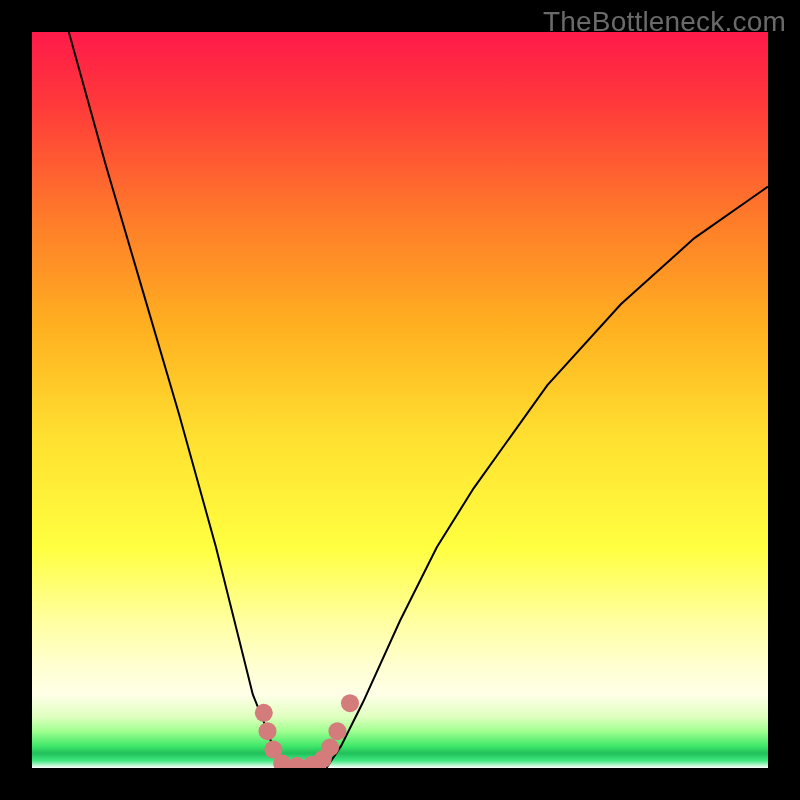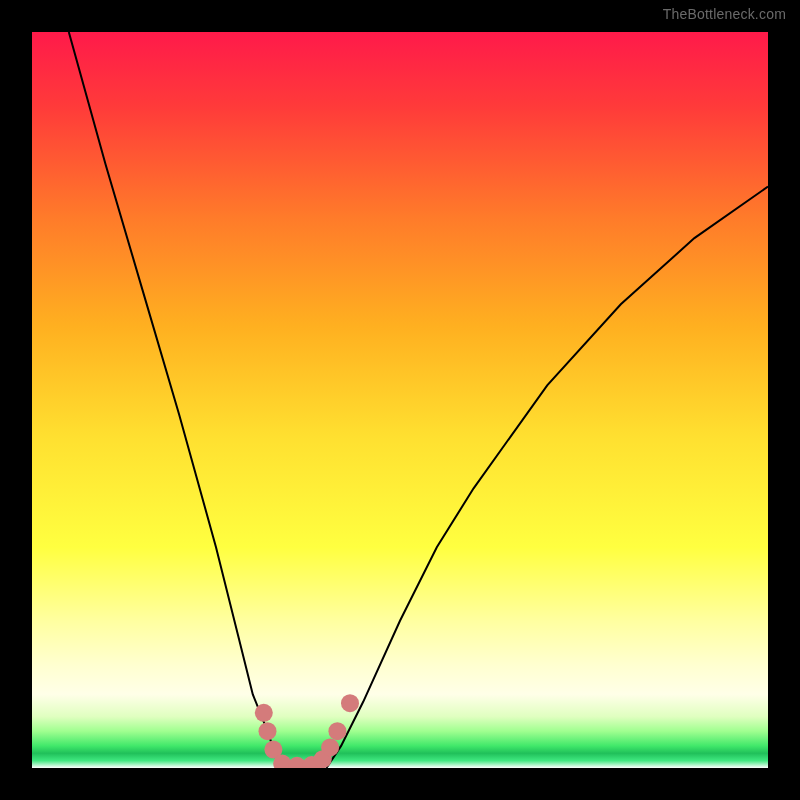--- a/index.html
+++ b/index.html
@@ -50,21 +50,21 @@
   }
   svg.curves {
     position: absolute;
     inset: 0;
   }
   .watermark {
     position: absolute;
     top: 6px;
     right: 14px;
     color: #6a6a6a;
-    font-size: 14px;
+    font-size: 28px;
     font-weight: 500;
     letter-spacing: 0.2px;
   }
 </style>
 </head>
 <body>
 
 <div class="frame">
   <div class="watermark">TheBottleneck.com</div>
   <div class="plot-area">

